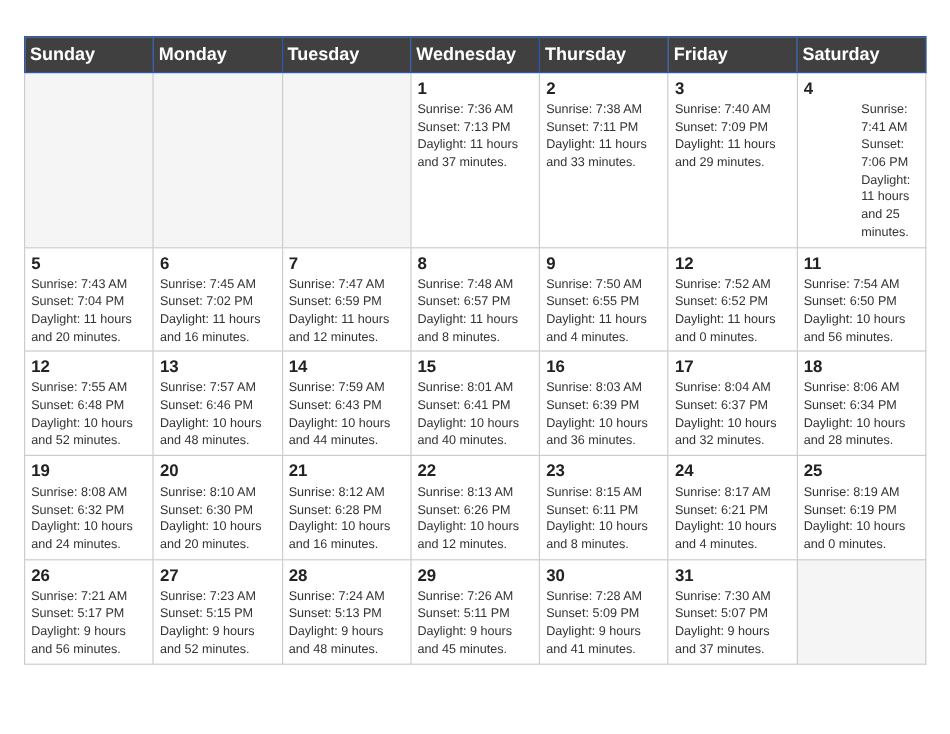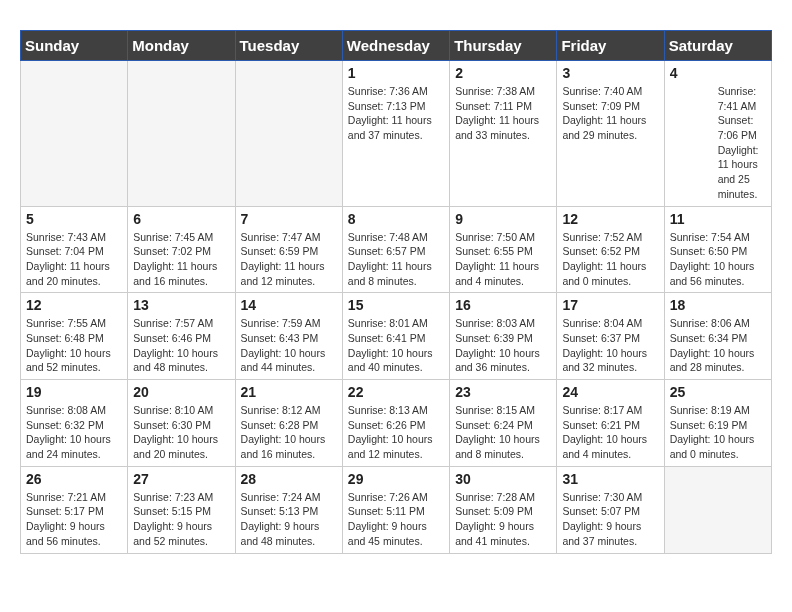--- a/index.html
+++ b/index.html
@@ -268,21 +268,21 @@
         <td>
           <div class="day-number">22</div>
           <div class="day-info" style="white-space: pre-line;">Sunrise: 8:13 AM
 Sunset: 6:26 PM
 Daylight: 10 hours
 and 12 minutes.</div>
         </td>
         <td>
           <div class="day-number">23</div>
           <div class="day-info" style="white-space: pre-line;">Sunrise: 8:15 AM
-Sunset: 6:24 PM
+Sunset: 6:11 PM
 Daylight: 10 hours
 and 8 minutes.</div>
         </td>
         <td>
           <div class="day-number">24</div>
           <div class="day-info" style="white-space: pre-line;">Sunrise: 8:17 AM
 Sunset: 6:21 PM
 Daylight: 10 hours
 and 4 minutes.</div>
         </td>

